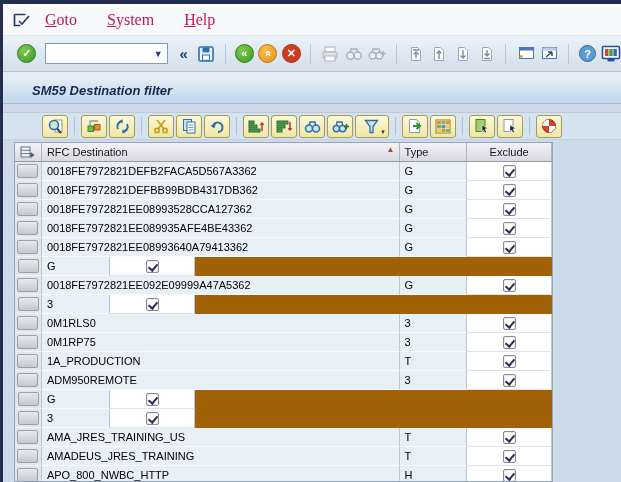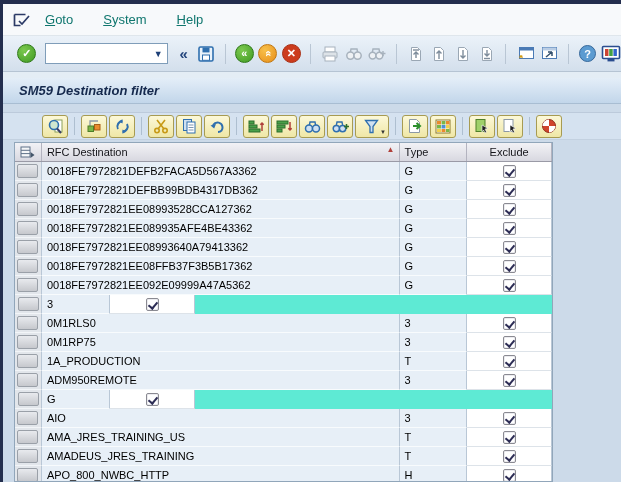--- a/index.html
+++ b/index.html
@@ -9,21 +9,21 @@
     background:#ccdae9;
   }
   .border-top{position:absolute;left:0;top:0;width:621px;height:4px;background:#232e4e;}
   .border-left{position:absolute;left:0;top:0;width:3px;height:482px;background:#232e4e;}
   .content{position:absolute;left:3px;top:4px;width:618px;height:478px;}
 
   
   .menubar{height:32px;background:#f7f9fb;border-bottom:1px solid #dfe6ec;
     display:flex;align-items:center;padding-left:10px;}
   .menu-sys-icon{width:22px;height:16px;display:inline-flex;align-items:center;margin-right:10px;}
-  .menu-item{display:inline-block;color:#0f766e;font-size:13px;margin-right:30px;cursor:default;}
+  .menu-item{display:inline-block;color:#be185d;font-size:16px;margin-right:30px;cursor:default;font-family:Liberation Serif, serif;}
   .menu-item::first-letter{text-decoration:underline;}
 
   
   .stdbar{height:36px;background:linear-gradient(#ebf2f9,#d3dfec);
     border-bottom:1px solid #b6c4d3;display:flex;align-items:center;padding-left:14px;gap:4px;}
   .circ{width:19px;height:19px;border-radius:50%;display:inline-flex;align-items:center;
     justify-content:center;color:#fff;font-weight:bold;font-size:11px;line-height:1;}
   .circ.green{background:radial-gradient(circle at 35% 30%,#7cc94f,#3f9a22);border:1px solid #2f7a18;}
   .circ.amber{background:radial-gradient(circle at 35% 30%,#f7c04a,#e88f1a);border:1px solid #c2770f;}
   .circ.red{background:radial-gradient(circle at 35% 30%,#e8704e,#cc3c1d;);background-color:#cc3c1d;border:1px solid #a93015;}
@@ -32,37 +32,37 @@
     border:1px solid #7f9db9;margin:0 4px;padding-left:4px;}
   .cmdfield input{flex:1;border:none;outline:none;font-size:11px;width:100px;background:transparent;}
   .cmdfield .dd{color:#1d3f77;font-size:9px;padding:0 4px;cursor:pointer;}
   .chev{color:#23457c;font-size:15px;font-weight:bold;margin:0 4px;}
   .tsep{width:1px;height:20px;background:#b9c6d4;margin:0 5px;}
   .tbtn{display:inline-flex;align-items:center;justify-content:center;width:22px;height:24px;cursor:pointer;}
 
   
   .gap1{height:6px;background:#e4edf5;}
   .titlebar{height:26px;background:linear-gradient(#e4eef8,#c2d6ea);
-    border-bottom:1px solid #a8bdd2;display:flex;align-items:center;padding-left:16px;}
+    border-bottom:1px solid #a8bdd2;display:flex;align-items:center;padding-left:29px;}
   .titlebar .t{font-size:13px;font-weight:bold;font-style:italic;color:#15294d;}
   .gap2{height:8px;}
 
   
   .appbar{height:28px;background:#d5e2f0;border-top:1px solid #bccadb;border-bottom:1px solid #c3d1e0;
     display:flex;align-items:center;padding-left:39px;gap:2px;}
   .ybtn{position:relative;display:inline-flex;align-items:center;justify-content:center;
     width:26px;height:23px;background:linear-gradient(#fcf8d8,#efe7a6);
     border:1px solid #a79b52;border-radius:3px;cursor:pointer;}
   .ybtn.wide{width:34px;}
   .ybtn .menu-arrow{position:absolute;right:2px;bottom:2px;font-size:6px;color:#333;}
   .asep{width:1px;height:18px;background:#aebfd0;margin:0 4px;}
 
   
   .gridwrap{position:absolute;left:11px;top:138px;width:539px;height:340px;overflow:hidden;
-    border:1px solid #91a6ba;background:#5eead4;}
+    border:1px solid #91a6ba;background:#a16207;}
   .grow{display:flex;height:19px;}
   .ghead{background:linear-gradient(#f2f2f6,#d8d8e0);border-bottom:1px solid #9a9aa6;}
   .gcell{font-size:11px;color:#000;display:flex;align-items:center;padding:0 5px;
     border-right:1px solid #b9c7d6;overflow:hidden;white-space:nowrap;}
   .ghead .gcell{border-right:1px solid #b3b3bf;color:#15151a;}
   .col-sel{width:27px;justify-content:center;padding:0;}
   .col-rfc{width:359px;position:relative;}
   .col-type{width:68px;}
   .col-exc{width:85px;justify-content:center;}
   .grow:not(.ghead) .gcell{border-bottom:1px solid #f8fbfd;background:#e7eff7;}
@@ -412,21 +412,20 @@
     <div class="gcell col-type">G</div>
     <div class="gcell col-exc">
       <span class="cb checked" role="checkbox" aria-checked="true"></span>
     </div>
   </div>
 
   <div class="grow">
     <div class="gcell col-sel">
       <span class="rowsel"></span>
     </div>
-    <div class="gcell col-rfc">0018FE7972821EE08FFB37F3B5B17362</div>
     <div class="gcell col-type">G</div>
     <div class="gcell col-exc">
       <span class="cb checked" role="checkbox" aria-checked="true"></span>
     </div>
   </div>
 
   <div class="grow">
     <div class="gcell col-sel">
       <span class="rowsel"></span>
     </div>
@@ -498,21 +497,20 @@
     <div class="gcell col-type">G</div>
     <div class="gcell col-exc">
       <span class="cb checked" role="checkbox" aria-checked="true"></span>
     </div>
   </div>
 
   <div class="grow">
     <div class="gcell col-sel">
       <span class="rowsel"></span>
     </div>
-    <div class="gcell col-rfc">AIO</div>
     <div class="gcell col-type">3</div>
     <div class="gcell col-exc">
       <span class="cb checked" role="checkbox" aria-checked="true"></span>
     </div>
   </div>
 
   <div class="grow">
     <div class="gcell col-sel">
       <span class="rowsel"></span>
     </div>

